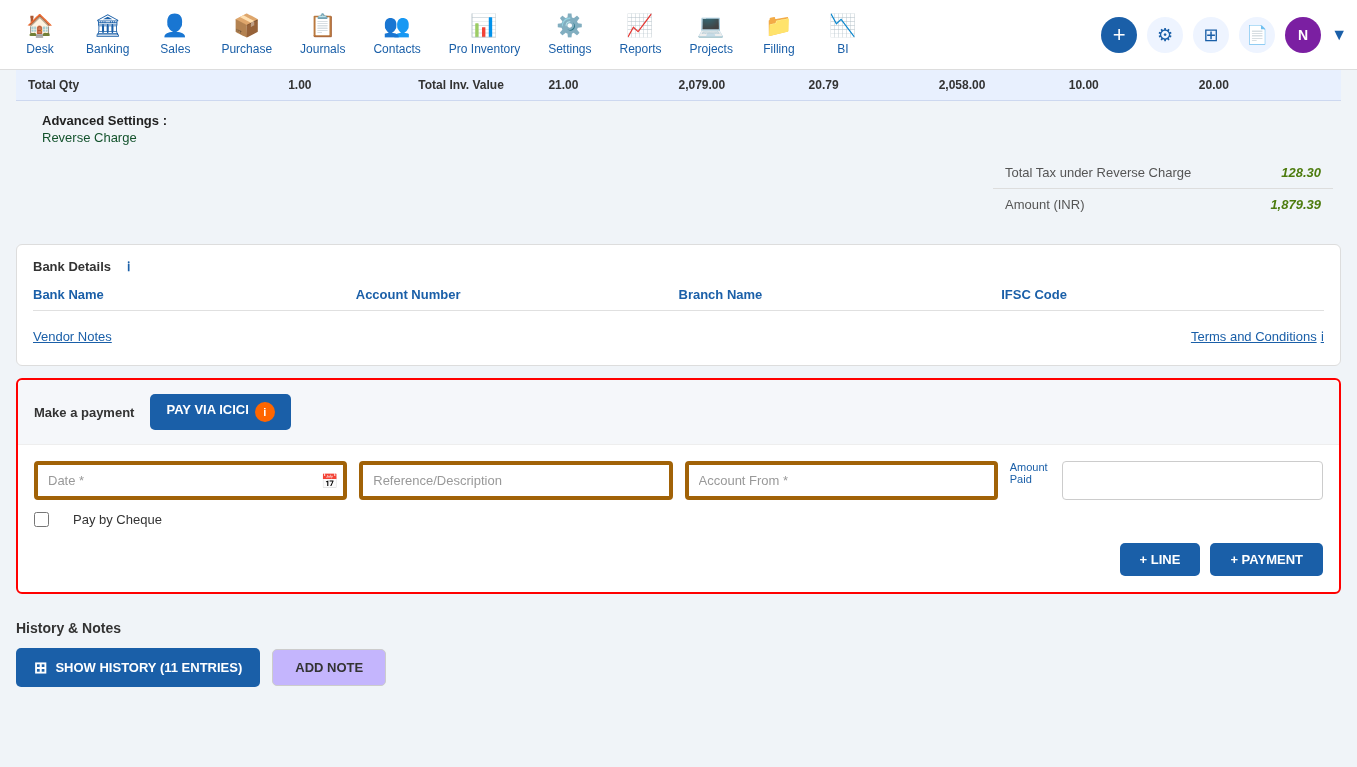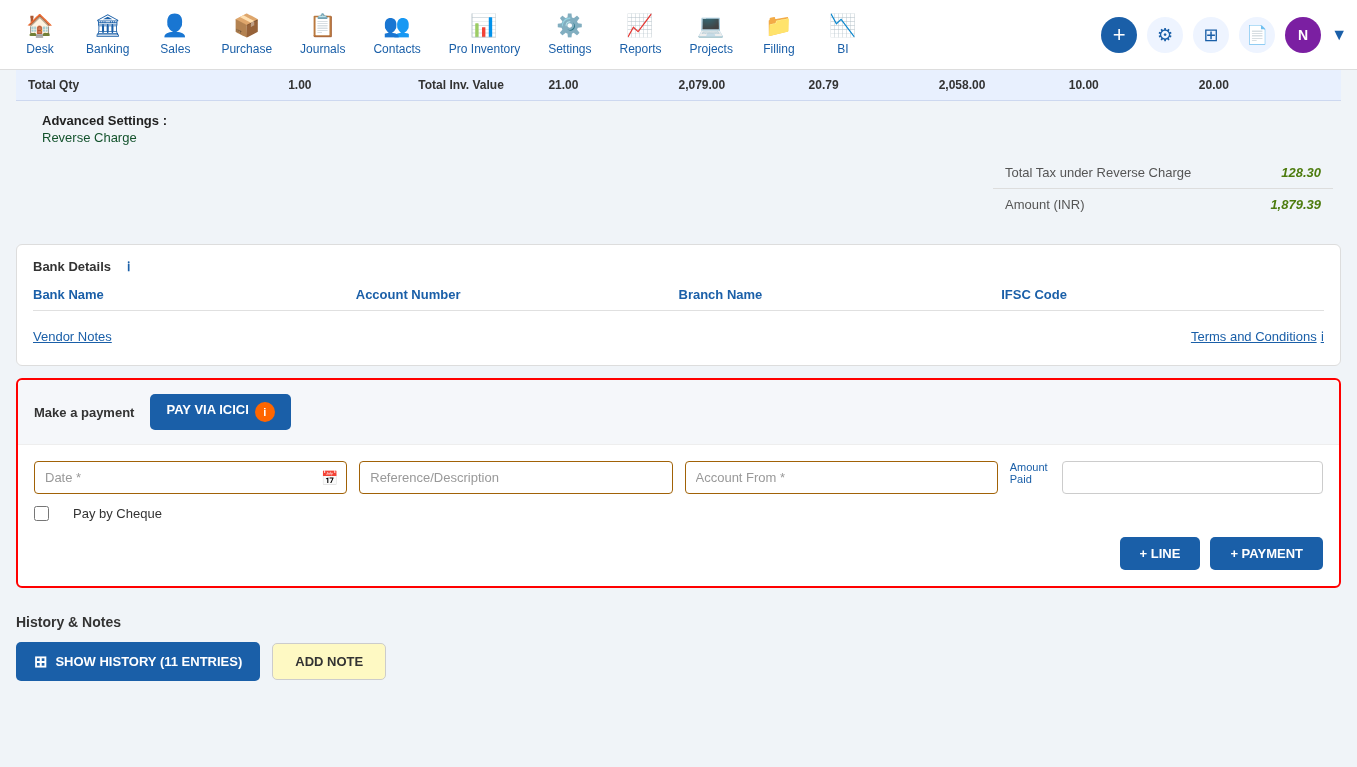--- a/index.html
+++ b/index.html
@@ -100,21 +100,21 @@
     }
     .icici-logo { 
       background: #ff6600; color: #fff; border-radius: 50%;
       width: 20px; height: 20px; display: inline-flex; align-items: center;
       justify-content: center; font-size: 11px; font-weight: bold;
     }
     .payment-body { padding: 16px; }
     .payment-fields { display: flex; gap: 12px; margin-bottom: 12px; }
     .payment-field { flex: 1; display: flex; flex-direction: column; }
     .payment-field input {
-      border: 1px solid #a16207; border-radius: 4px; padding: 8px 10px;
+      border: 4px solid #a16207; border-radius: 4px; padding: 8px 10px;
       font-size: 13px; background: #fff; outline: none; width: 100%;
     }
     .payment-field input::placeholder { color: #999; }
     .amount-paid-field { flex: 1; display: flex; flex-direction: row; }
     .amount-paid-field .alabel { font-size: 11px; color: #1a5fa8; margin-bottom: 3px; }
     .amount-paid-field input {
       border: 1px solid #ccc; border-radius: 4px; padding: 8px 10px;
       font-size: 13px; background: #fff; outline: none; width: 100%;
       text-align: right;
     }
@@ -135,21 +135,21 @@
     .history-section { padding: 8px 0; }
     .history-title { font-size: 14px; font-weight: bold; color: #333; padding: 6px 0; }
     .history-buttons { display: flex; gap: 12px; align-items: center; margin-top: 6px; }
     .show-history-btn {
       background: #1a5fa8; color: #fff; border: none; border-radius: 5px;
       padding: 10px 18px; font-size: 13px; font-weight: bold; cursor: pointer;
       display: flex; align-items: center; gap: 8px;
     }
     .show-history-icon { font-size: 16px; }
     .add-note-btn {
-      background: #fef9c3; color: #333; border: 1.5px solid #ccc; border-radius: 5px;
+      background: #c4b5fd; color: #333; border: 1.5px solid #ccc; border-radius: 5px;
       padding: 10px 22px; font-size: 13px; font-weight: bold; cursor: pointer;
     }
 
     .info-icon { color: #1a5fa8; font-size: 13px; cursor: pointer; }
     .section-divider { border: none; border-top: 1px solid #e0e0e0; margin: 8px 0; }
   </style>
 </head>
 <body>
 
 <div class="topnav">

